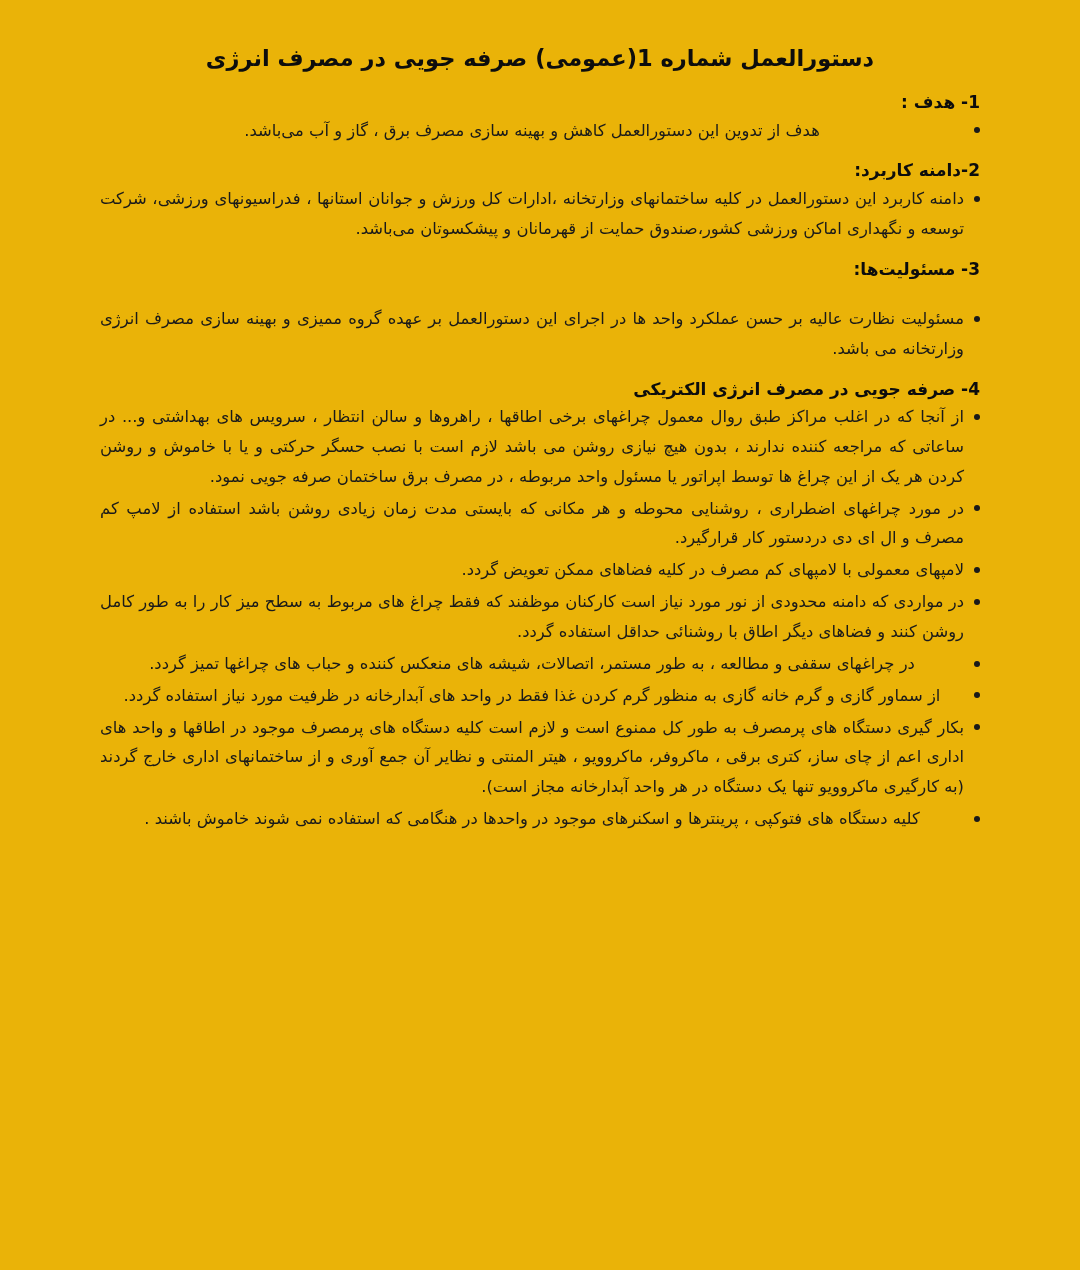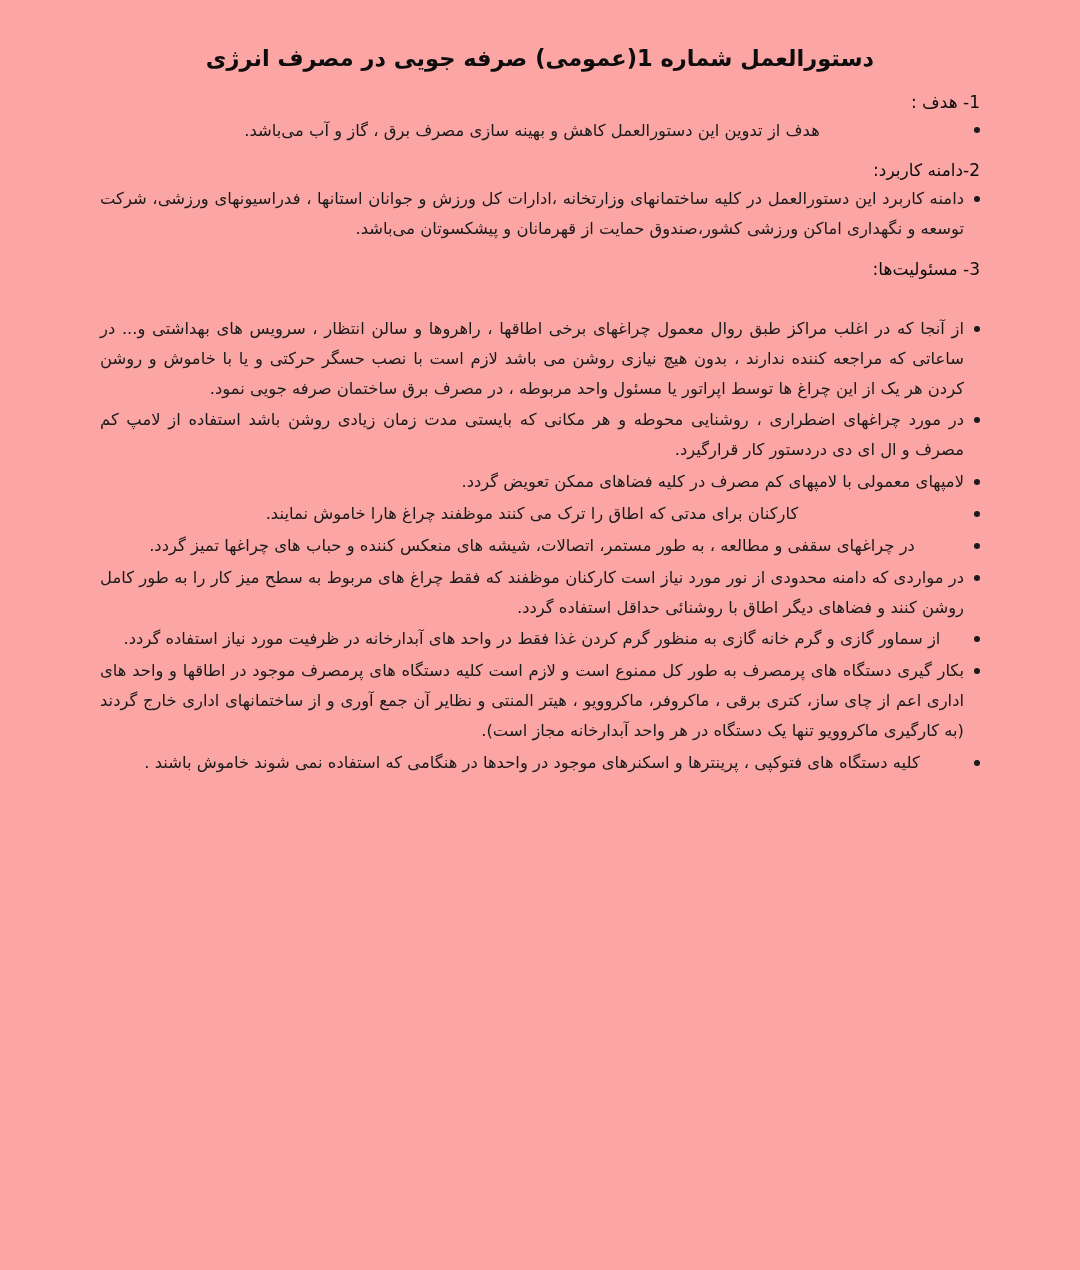--- a/index.html
+++ b/index.html
@@ -15,21 +15,21 @@
     font-family: "DejaVu Sans", "Liberation Sans", sans-serif;
     color: #141414;
     direction: rtl;
   }
 
   .page {
     width: 1080px;
     height: 1270px;
     box-sizing: border-box;
     padding: 30px 100px 0 100px;
-    background: #fca5a5;
+    background: #eab308;
     position: relative;
   }
 
   .doc-title {
     text-align: center;
     font-size: 22.5px;
     font-weight: bold;
     letter-spacing: 0px;
     line-height: 1.3;
     margin: 14px 0 0 0;
@@ -38,21 +38,21 @@
     direction: rtl;
   }
 
   .section {
     margin: 0;
     padding: 0;
   }
 
   .section-heading {
     font-size: 17px;
-    font-weight: normal;
+    font-weight: bold;
     text-align: right;
     color: #0d0d0d;
     direction: rtl;
     line-height: 1.55;
     margin: 0;
     padding: 0;
   }
 
   .bullet-list {
     list-style: none;
@@ -127,50 +127,51 @@
       </li>
     </ul>
   </div>
 
   <div class="gap-sm"></div>
 
   <div class="section">
     <div class="section-heading">3- مسئولیت‌ها:</div>
     <div class="gap-lg"></div>
     <ul class="bullet-list">
+      <li class="bullet-item">
+        <span class="dot"></span>
+        <span class="txt">مسئولیت نظارت عالیه بر حسن عملکرد واحد ها در اجرای این دستورالعمل بر عهده گروه ممیزی و بهینه سازی مصرف انرژی وزارتخانه می باشد.</span>
+      </li>
     </ul>
   </div>
 
   <div class="gap-sm"></div>
 
   <div class="section">
+    <div class="section-heading">4- صرفه جویی در مصرف انرژی الکتریکی</div>
     <ul class="bullet-list">
       <li class="bullet-item">
         <span class="dot"></span>
         <span class="txt">از آنجا که در اغلب مراکز طبق روال معمول چراغهای برخی اطاقها ، راهروها و سالن انتظار ، سرویس های بهداشتی و... در ساعاتی که مراجعه کننده ندارند ، بدون هیچ نیازی روشن می باشد لازم است با نصب حسگر حرکتی و یا با خاموش و روشن کردن هر یک از این چراغ ها توسط اپراتور یا مسئول واحد مربوطه ، در مصرف برق ساختمان صرفه جویی نمود.</span>
       </li>
       <li class="bullet-item">
         <span class="dot"></span>
         <span class="txt">در مورد چراغهای اضطراری ، روشنایی محوطه و هر مکانی که بایستی مدت زمان زیادی روشن باشد استفاده از لامپ کم مصرف و ال ای دی دردستور کار قرارگیرد.</span>
       </li>
       <li class="bullet-item item-right-last">
         <span class="dot"></span>
         <span class="txt">لامپهای معمولی  با لامپهای کم مصرف در کلیه فضاهای ممکن تعویض گردد.</span>
       </li>
-      <li class="bullet-item item-indent-last">
+      <li class="bullet-item">
         <span class="dot"></span>
-        <span class="txt">کارکنان برای مدتی که اطاق را ترک می کنند موظفند چراغ هارا خاموش نمایند.</span>
+        <span class="txt">در مواردی که دامنه محدودی از نور مورد نیاز است کارکنان موظفند که فقط چراغ های مربوط به سطح میز کار را به طور کامل روشن کنند و فضاهای دیگر اطاق با روشنائی حداقل استفاده گردد.</span>
       </li>
       <li class="bullet-item item-indent-last">
         <span class="dot"></span>
         <span class="txt">در چراغهای سقفی و مطالعه ، به طور مستمر، اتصالات، شیشه های منعکس کننده و حباب های چراغها تمیز گردد.</span>
-      </li>
-      <li class="bullet-item">
-        <span class="dot"></span>
-        <span class="txt">در مواردی که دامنه محدودی از نور مورد نیاز است کارکنان موظفند که فقط چراغ های مربوط به سطح میز کار را به طور کامل روشن کنند و فضاهای دیگر اطاق با روشنائی حداقل استفاده گردد.</span>
       </li>
       <li class="bullet-item item-indent-last">
         <span class="dot"></span>
         <span class="txt">از سماور گازی و گرم خانه گازی به منظور گرم کردن غذا فقط در واحد های آبدارخانه در ظرفیت مورد نیاز  استفاده گردد.</span>
       </li>
       <li class="bullet-item">
         <span class="dot"></span>
         <span class="txt">بکار گیری دستگاه های پرمصرف به طور کل ممنوع است و لازم است کلیه دستگاه های پرمصرف موجود در اطاقها و واحد های اداری اعم از چای ساز، کتری برقی ، ماکروفر، ماکروویو ، هیتر المنتی و نظایر آن جمع آوری و از ساختمانهای اداری خارج گردند (به کارگیری ماکروویو تنها یک دستگاه در هر واحد آبدارخانه مجاز است).</span>
       </li>
       <li class="bullet-item item-indent-last">

